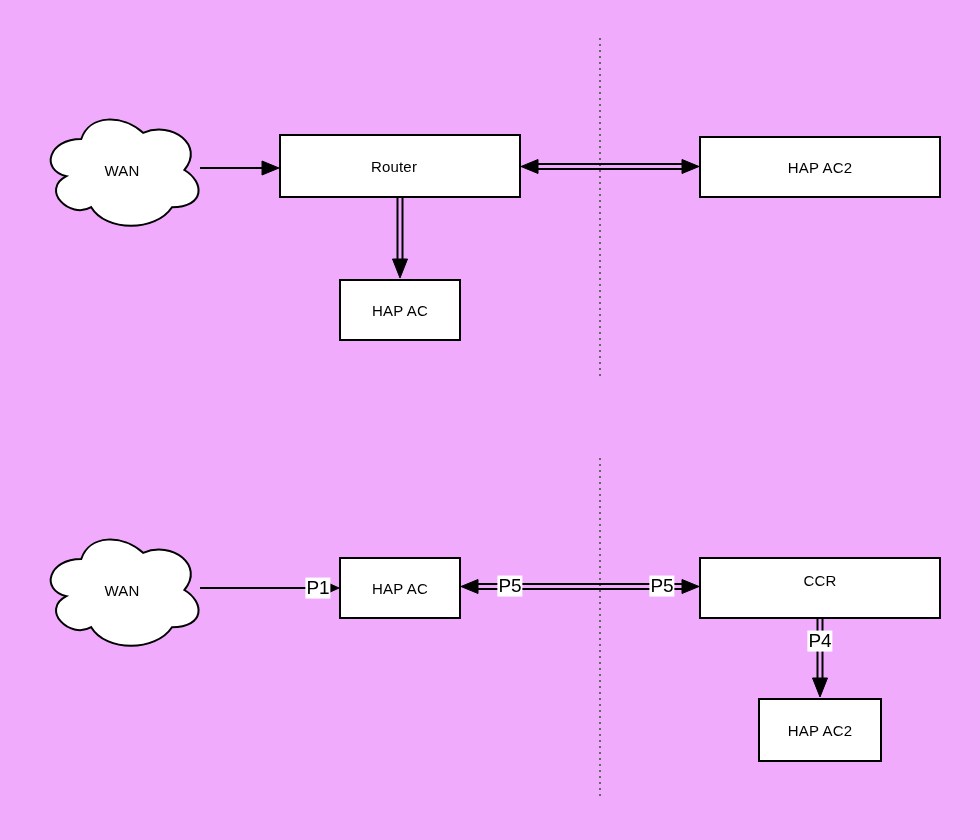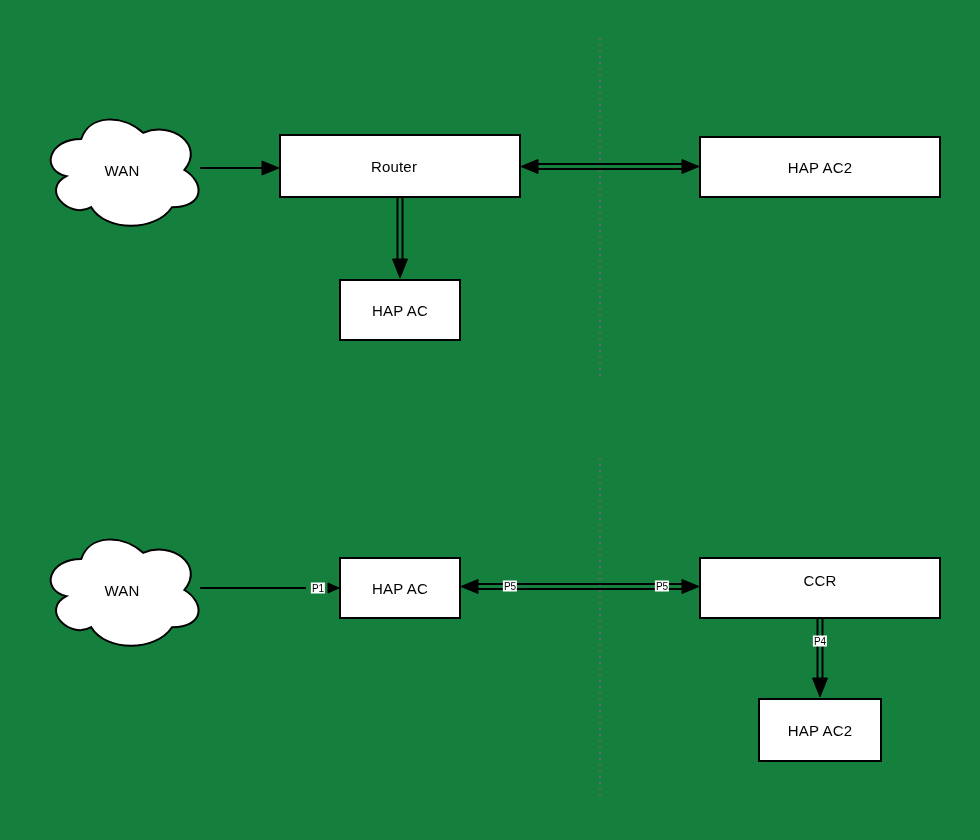--- a/index.html
+++ b/index.html
@@ -4,21 +4,21 @@
 <style>
   html, body {
     margin: 0;
     padding: 0;
     background: #ffffff;
   }
   #canvas {
     position: relative;
     width: 980px;
     height: 840px;
-    background: #15803d;
+    background: #f0abfc;
     font-family: "Liberation Sans", sans-serif;
     overflow: hidden;
   }
   #diagram-svg {
     position: absolute;
     left: 0;
     top: 0;
   }
   .node-label {
     position: absolute;
@@ -29,21 +29,21 @@
     color: #000000;
     letter-spacing: 0.2px;
     user-select: none;
     pointer-events: none;
   }
   .port-label {
     position: absolute;
     transform: translate(-50%, -50%);
     background: #ffffff;
     padding: 0 1px;
-    font-size: 10px;
+    font-size: 19px;
     color: #000000;
     line-height: 1.1;
     user-select: none;
     pointer-events: none;
   }
 </style>
 </head>
 <body>
 
 <div id="canvas">

